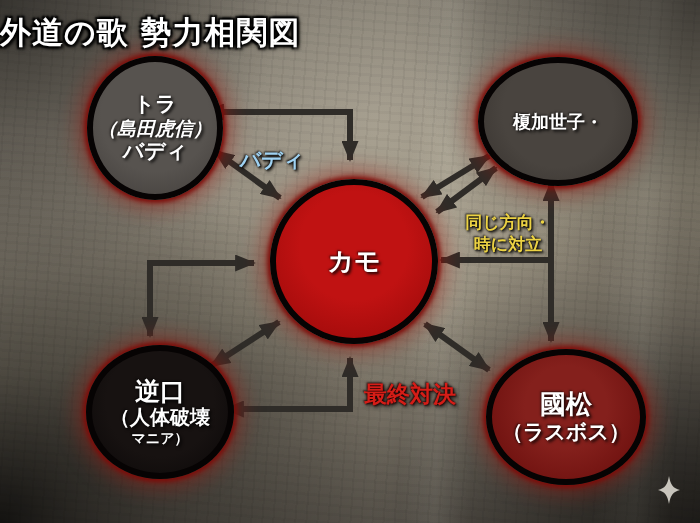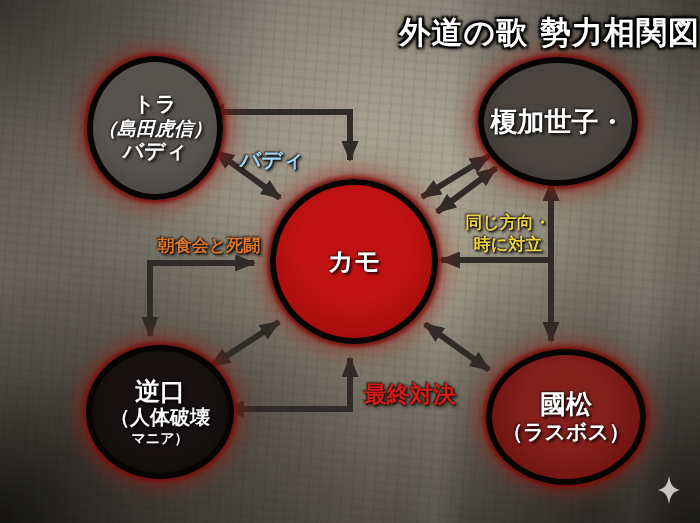--- a/index.html
+++ b/index.html
@@ -21,38 +21,38 @@
   }
   #stage::after{ 
     content:"";position:absolute;inset:0;pointer-events:none;
     background:
       repeating-linear-gradient(94deg, rgba(0,0,0,.045) 0 2px, rgba(255,255,255,.02) 2px 5px, rgba(0,0,0,0) 5px 11px),
       repeating-linear-gradient(5deg, rgba(0,0,0,.03) 0 3px, rgba(0,0,0,0) 3px 9px),
       radial-gradient(ellipse at 30% 78%, rgba(0,0,0,.18) 0%, rgba(0,0,0,0) 40%);
     mix-blend-mode:multiply;
   }
   .title{
-    position:absolute;left:0;right:0;top:12px;text-align:right;
+    position:absolute;left:0;right:0;top:12px;text-align:left;
     font-size:31px;font-weight:bold;color:#fff;letter-spacing:1px;
     text-shadow:-2px -2px 2px #000, 2px -2px 2px #000, -2px 2px 2px #000, 2px 2px 3px #000, 0 0 6px rgba(0,0,0,.9);
     z-index:6;
   }
   svg.arrows{position:absolute;left:0;top:0;z-index:2;}
   .node{
     position:absolute;border-radius:50%;box-sizing:border-box;
     border:6px solid #060303;
     display:flex;flex-direction:column;justify-content:center;
     text-align:center;color:#fff;font-weight:bold;line-height:1.18;
     box-shadow:0 0 4px 3px rgba(125,12,8,.95), 0 0 20px 9px rgba(150,25,15,.50);
     z-index:4;
   }
   .node span{display:block;text-shadow:2px 2px 3px rgba(0,0,0,.85), -1px -1px 2px rgba(0,0,0,.6);}
   #node-tora      {left:87px;  top:56px;  width:136px; height:144px; background:radial-gradient(circle at 50% 42%, #57534f 55%, #413d3a 100%); font-size:21px;}
   #node-tora .l2  {font-size:19px;font-style:italic;}
-  #node-enoka     {left:478px; top:57px;  width:160px; height:129px; background:radial-gradient(circle at 50% 42%, #49443f 55%, #37322e 100%); font-size:27px;}
+  #node-enoka     {left:478px; top:57px;  width:160px; height:129px; background:radial-gradient(circle at 50% 42%, #49443f 55%, #37322e 100%); font-size:18px;}
   #node-kamo      {left:270px; top:179px; width:168px; height:165px; background:radial-gradient(circle at 50% 40%, #c01212 45%, #a50c0c 80%, #8e0909 100%); font-size:26px;}
   #node-kamo .l2  {font-size:24px;}
   #node-sakaguchi {left:86px;  top:345px; width:148px; height:134px; background:radial-gradient(circle at 50% 42%, #171211 55%, #0a0707 100%); font-size:25px;}
   #node-sakaguchi .l2{font-size:20px;font-family:Liberation Mono, monospace;}
   #node-sakaguchi .l3{font-size:14px;}
   #node-kunimatsu {left:486px; top:349px; width:160px; height:136px; background:radial-gradient(circle at 50% 42%, #84201c 40%, #6d100e 85%, #5c0c0a 100%); font-size:26px;}
   #node-kunimatsu .l2{font-size:21px;}
   .edge-label{
     position:absolute;transform:translate(-50%,-50%);
     font-weight:bold;white-space:pre;text-align:center;z-index:5;
@@ -113,21 +113,20 @@
     <span class="l2">（人体破壊</span>
     <span class="l3">マニア）</span>
   </div>
 
   <div class="node" id="node-kunimatsu">
     <span class="l1">國松</span>
     <span class="l2">（ラスボス）</span>
   </div>
 
   <div class="edge-label" id="label-buddy">バディ</div>
-  <div class="edge-label" id="label-deathmatch">朝食会と死闘</div>
   <div class="edge-label" id="label-final">最終対決</div>
   <div class="edge-label" id="label-samedir">同じ方向・
 時に対立</div>
 
   <svg class="sparkle" width="26" height="30" viewBox="-13 -15 26 30">
     <path d="M0,-14 C1.8,-4.5 4,-2 11,0 C4,2 1.8,4.5 0,14 C-1.8,4.5 -4,2 -11,0 C-4,-2 -1.8,-4.5 0,-14 Z" fill="#d9d6cd" opacity="0.9"></path>
   </svg>
 
 </div>
 

